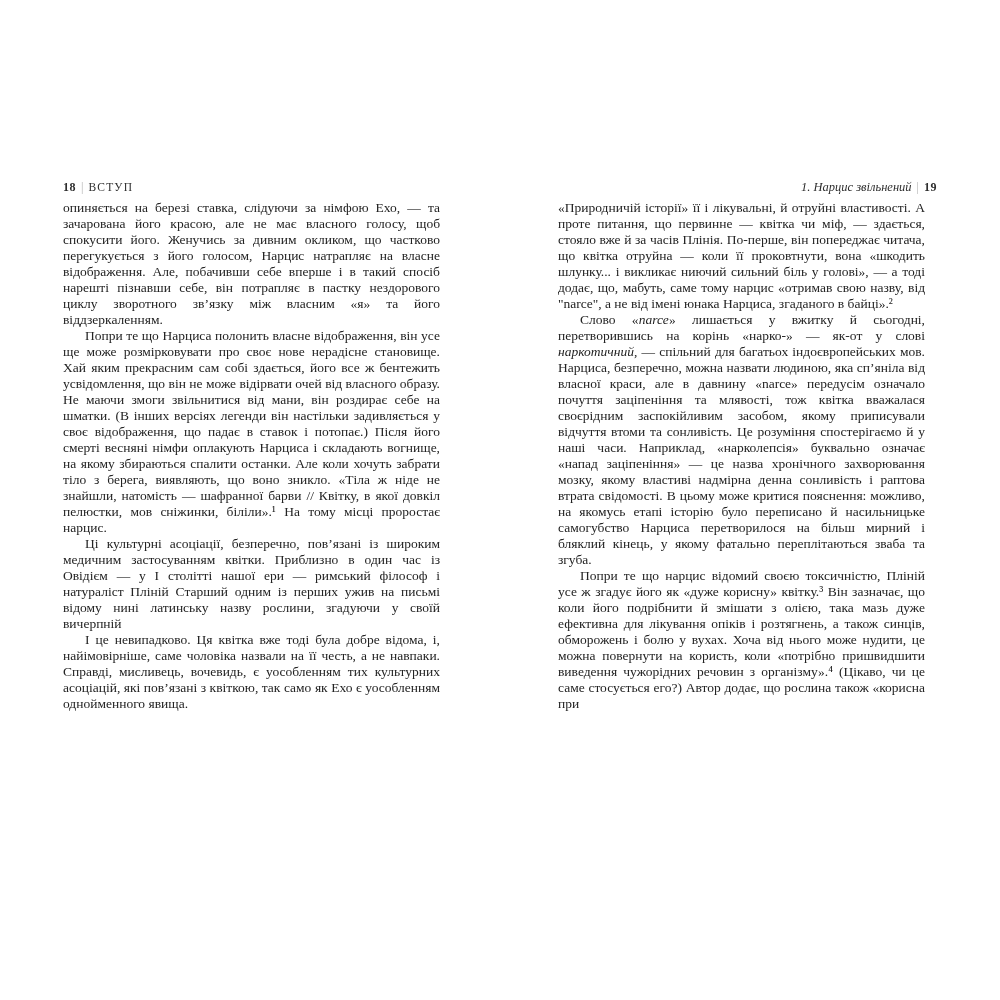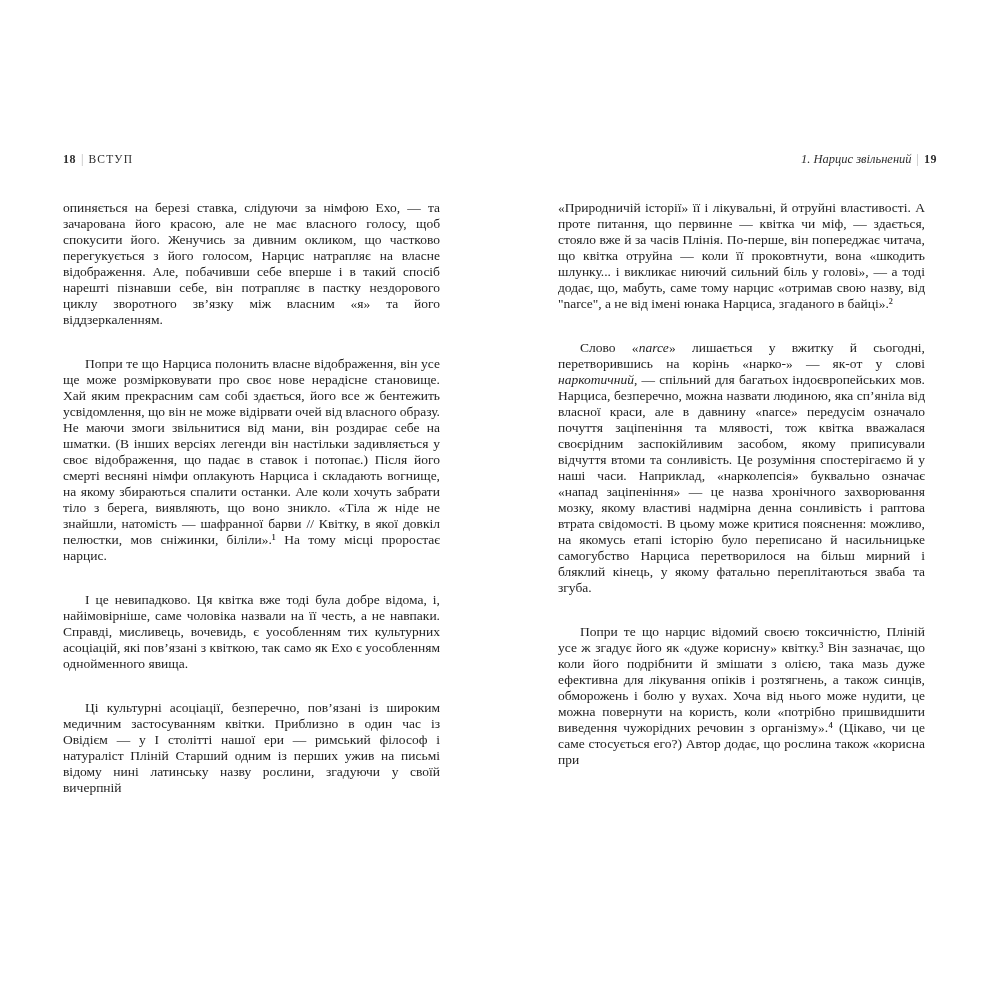--- a/index.html
+++ b/index.html
@@ -12,21 +12,21 @@
     width: 1000px;
     height: 1000px;
     background: #ffffff;
     font-family: "Liberation Serif", "DejaVu Serif", serif;
     color: #232323;
     overflow: hidden;
   }
   
   .running-head {
     position: absolute;
-    top: 152px;
+    top: 180px;
     font-size: 12px;
     line-height: 14px;
     color: #2e2e2e;
     white-space: nowrap;
   }
   .running-head.left  { left: 63px;  text-align: left; }
   .running-head.right { right: 63px; text-align: left; }
   .running-head .pgnum   { font-weight: bold; letter-spacing: 0.5px; }
   .running-head .sep     { color: #b4b4b4; margin: 0 5px; font-weight: normal; }
   .running-head .section { letter-spacing: 1.2px; font-size: 11.5px; }
@@ -38,40 +38,40 @@
   }
   .page-body.left  { left: 63px;  width: 377px; }
   .page-body.right { left: 558px; width: 367px; }
   .para {
     margin: 0;
     font-size: 13.5px;
     line-height: 16px;
     text-align: justify;
     color: #232323;
   }
-  .para.indent { text-indent: 22px; margin-top: 28px; }
+  .para.indent { text-indent: 22px; }
 </style>
 </head>
 <body>
 
 <div class="spread">
 
   <div class="running-head left">
     <span class="pgnum">18</span><span class="sep">|</span><span class="section">ВСТУП</span>
   </div>
 
   <div class="running-head right">
     <span class="chapter">1. Нарцис звільнений</span><span class="sep">|</span><span class="pgnum">19</span>
   </div>
 
   <div class="page-body left">
       <p class="para">опиняється на березі ставка, слідуючи за німфою Ехо, — та зачарована його красою, але не має власного голосу, щоб спокусити його. Женучись за дивним окликом, що частково перегукується з його голосом, Нарцис натрапляє на власне відображення. Але, побачивши себе вперше і в такий спосіб нарешті пізнавши себе, він потрапляє в пастку нездорового циклу зворотного зв’язку між власним «я» та його віддзеркаленням.</p>
       <p class="para indent">Попри те що Нарциса полонить власне відображення, він усе ще може розмірковувати про своє нове нерадісне становище. Хай яким прекрасним сам собі здається, його все ж бентежить усвідомлення, що він не може відірвати очей від власного образу. Не маючи змоги звільнитися від мани, він роздирає себе на шматки. (В інших версіях легенди він настільки задивляється у своє відображення, що падає в ставок і потопає.) Після його смерті весняні німфи оплакують Нарциса і складають вогнище, на якому збираються спалити останки. Але коли хочуть забрати тіло з берега, виявляють, що воно зникло. «Тіла ж ніде не знайшли, натомість — шафранної барви // Квітку, в якої довкіл пелюстки, мов сніжинки, біліли».¹ На тому місці проростає нарцис.</p>
+      <p class="para indent">Ці культурні асоціації, безперечно, пов’язані із широким медичним застосуванням квітки. Приблизно в один час із Овідієм — у І столітті нашої ери — римський філософ і натураліст Пліній Старший одним із перших ужив на письмі відому нині латинську назву рослини, згадуючи у своїй вичерпній</p>
       <p class="para indent">І це невипадково. Ця квітка вже тоді була добре відома, і, найімовірніше, саме чоловіка назвали на її честь, а не навпаки. Справді, мисливець, вочевидь, є уособленням тих культурних асоціацій, які пов’язані з квіткою, так само як Ехо є уособленням однойменного явища.</p>
-      <p class="para indent">Ці культурні асоціації, безперечно, пов’язані із широким медичним застосуванням квітки. Приблизно в один час із Овідієм — у І столітті нашої ери — римський філософ і натураліст Пліній Старший одним із перших ужив на письмі відому нині латинську назву рослини, згадуючи у своїй вичерпній</p>
     </div>
 
   <div class="page-body right">
       <p class="para">«Природничій історії» її і лікувальні, й отруйні властивості. А проте питання, що первинне — квітка чи міф, — здається, стояло вже й за часів Плінія. По-перше, він попереджає читача, що квітка отруйна — коли її проковтнути, вона «шкодить шлунку... і викликає ниючий сильний біль у голові», — а тоді додає, що, мабуть, саме тому нарцис «отримав свою назву, від "narce", а не від імені юнака Нарциса, згаданого в байці».²</p>
       <p class="para indent">Слово «<i>narce</i>» лишається у вжитку й сьогодні, перетворившись на корінь «нарко-» — як-от у слові <i>наркотичний</i>, — спільний для багатьох індоєвропейських мов. Нарциса, безперечно, можна назвати людиною, яка сп’яніла від власної краси, але в давнину «narce» передусім означало почуття заціпеніння та млявості, тож квітка вважалася своєрідним заспокійливим засобом, якому приписували відчуття втоми та сонливість. Це розуміння спостерігаємо й у наші часи. Наприклад, «нарколепсія» буквально означає «напад заціпеніння» — це назва хронічного захворювання мозку, якому властиві надмірна денна сонливість і раптова втрата свідомості. В цьому може критися пояснення: можливо, на якомусь етапі історію було переписано й насильницьке самогубство Нарциса перетворилося на більш мирний і бляклий кінець, у якому фатально переплітаються зваба та згуба.</p>
       <p class="para indent">Попри те що нарцис відомий своєю токсичністю, Пліній усе ж згадує його як «дуже корисну» квітку.³ Він зазначає, що коли його подрібнити й змішати з олією, така мазь дуже ефективна для лікування опіків і розтягнень, а також синців, обморожень і болю у вухах. Хоча від нього може нудити, це можна повернути на користь, коли «потрібно пришвидшити виведення чужорідних речовин з організму».⁴ (Цікаво, чи це саме стосується его?) Автор додає, що рослина також «корисна при</p>
     </div>
 
 </div>
 

